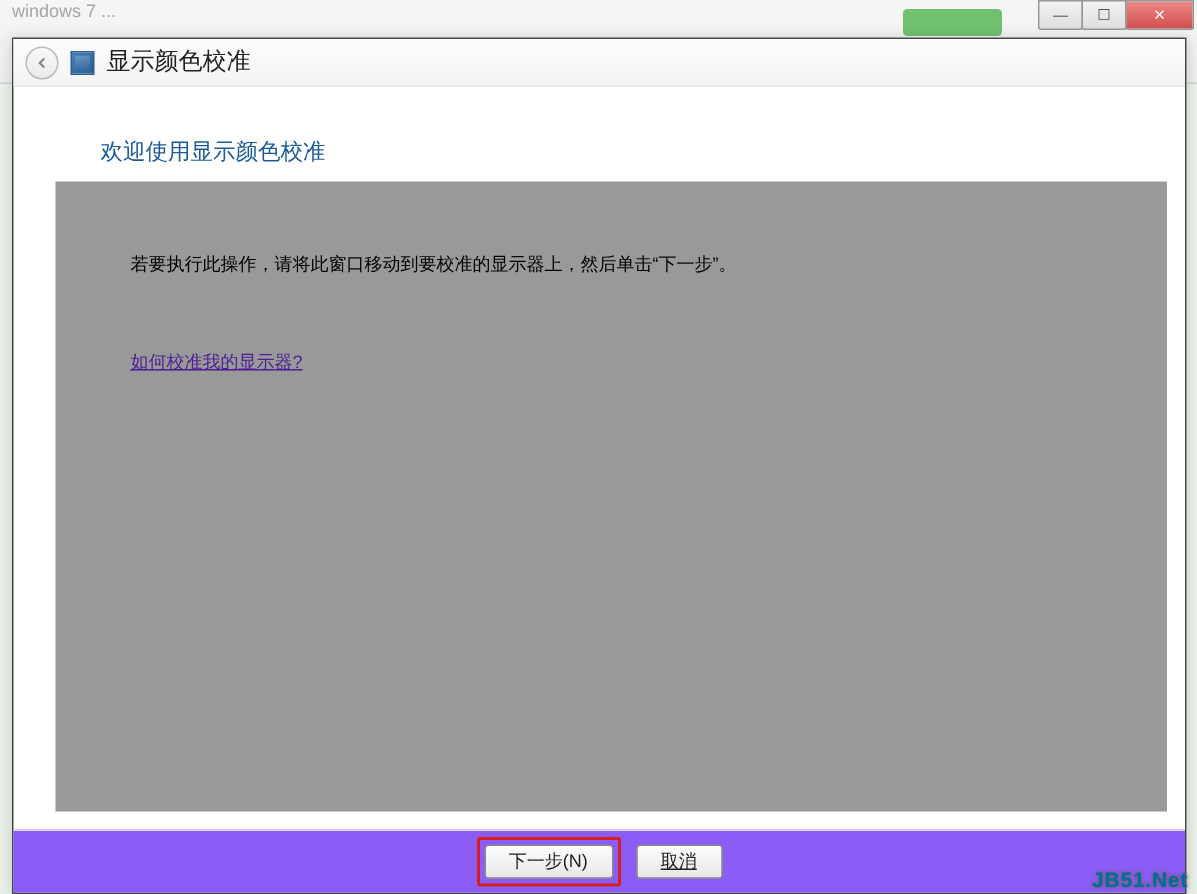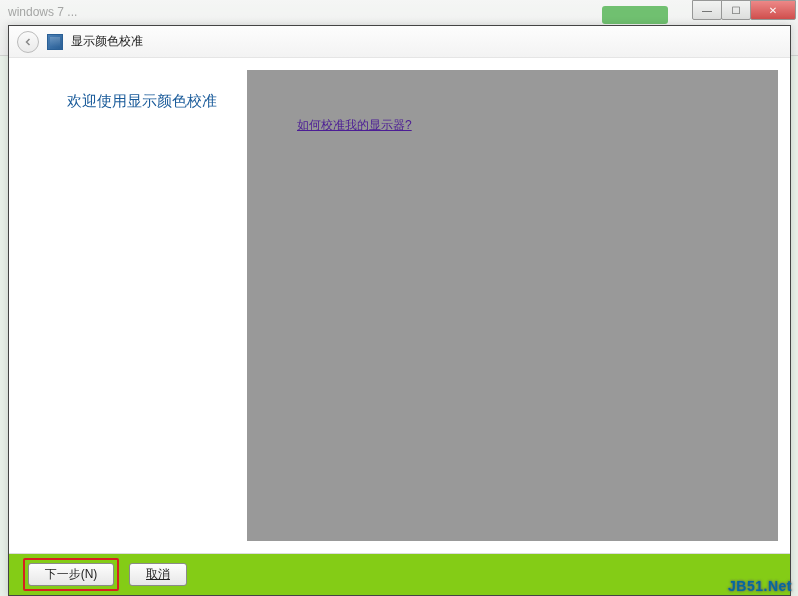--- a/index.html
+++ b/index.html
@@ -19,21 +19,21 @@
       top: 0; left: 0; right: 0;
       height: 56px;
       background: linear-gradient(#f8f8f8, #ececec);
       border-bottom: 1px solid #ccc;
       filter: blur(0.5px);
       opacity: 0.85;
     }
     .bg-browser-top {
       height: 24px;
       display: flex;
-      align-items: center;
+      align-items: flex-start;
       padding: 0 8px;
       color: #999;
       gap: 6px;
     }
     .bg-win-controls {
       position: absolute;
       top: 0;
       right: 2px;
       display: flex;
       gap: 0;
@@ -126,34 +126,34 @@
       border: 1px solid #2a5f95;
       position: relative;
     }
     .app-icon::after {
       content:"";
       position:absolute;
       inset: 2px;
       background: linear-gradient(#fff3,#fff0);
     }
     .wizard-title {
-      font-size: 12px;
+      font-size: 16px;
       color: #222;
     }
     .wizard-body {
       flex: 1;
       padding: 12px;
       display: flex;
       flex-direction: column;
     }
     .content-panel {
       flex: 1;
       background: #fff;
       display: flex;
-      flex-direction: row;
+      flex-direction: column;
       padding-left: 16px;
     }
     .content-heading-area {
       padding: 22px 30px 10px 30px;
     }
     .content-heading {
       font-size: 15px;
       color: #1a5b9a;
       font-weight: normal;
     }
@@ -168,25 +168,25 @@
     .gray-area p {
       margin-bottom: 46px;
     }
     .help-link {
       color: #4c1d95;
       text-decoration: underline;
       cursor: pointer;
     }
     .wizard-footer {
       height: 42px;
-      background: #84cc16;
+      background: #8b5cf6;
       border-top: 1px solid #dcdcdc;
       display: flex;
       align-items: center;
-      justify-content: flex-start;
+      justify-content: center;
       padding: 0 14px;
       gap: 10px;
     }
     .footer-btn {
       min-width: 86px;
       height: 23px;
       background: linear-gradient(#fdfdfd,#e7e7e7);
       border: 1px solid #8a8a8a;
       border-radius: 3px;
       font-size: 12px;
@@ -274,20 +274,21 @@
     </div>
     <div class="app-icon"></div>
     <div class="wizard-title">显示颜色校准</div>
   </div>
   <div class="wizard-body">
     <div class="content-panel">
       <div class="content-heading-area">
         <div class="content-heading">欢迎使用显示颜色校准</div>
       </div>
       <div class="gray-area">
+        <p>若要执行此操作，请将此窗口移动到要校准的显示器上，然后单击“下一步”。</p>
         <a class="help-link">如何校准我的显示器?</a>
       </div>
     </div>
   </div>
   <div class="wizard-footer">
     <span class="highlight-box">
       <button class="footer-btn">下一步(N)</button>
     </span>
     <button class="footer-btn cancel">取消</button>
   </div>

